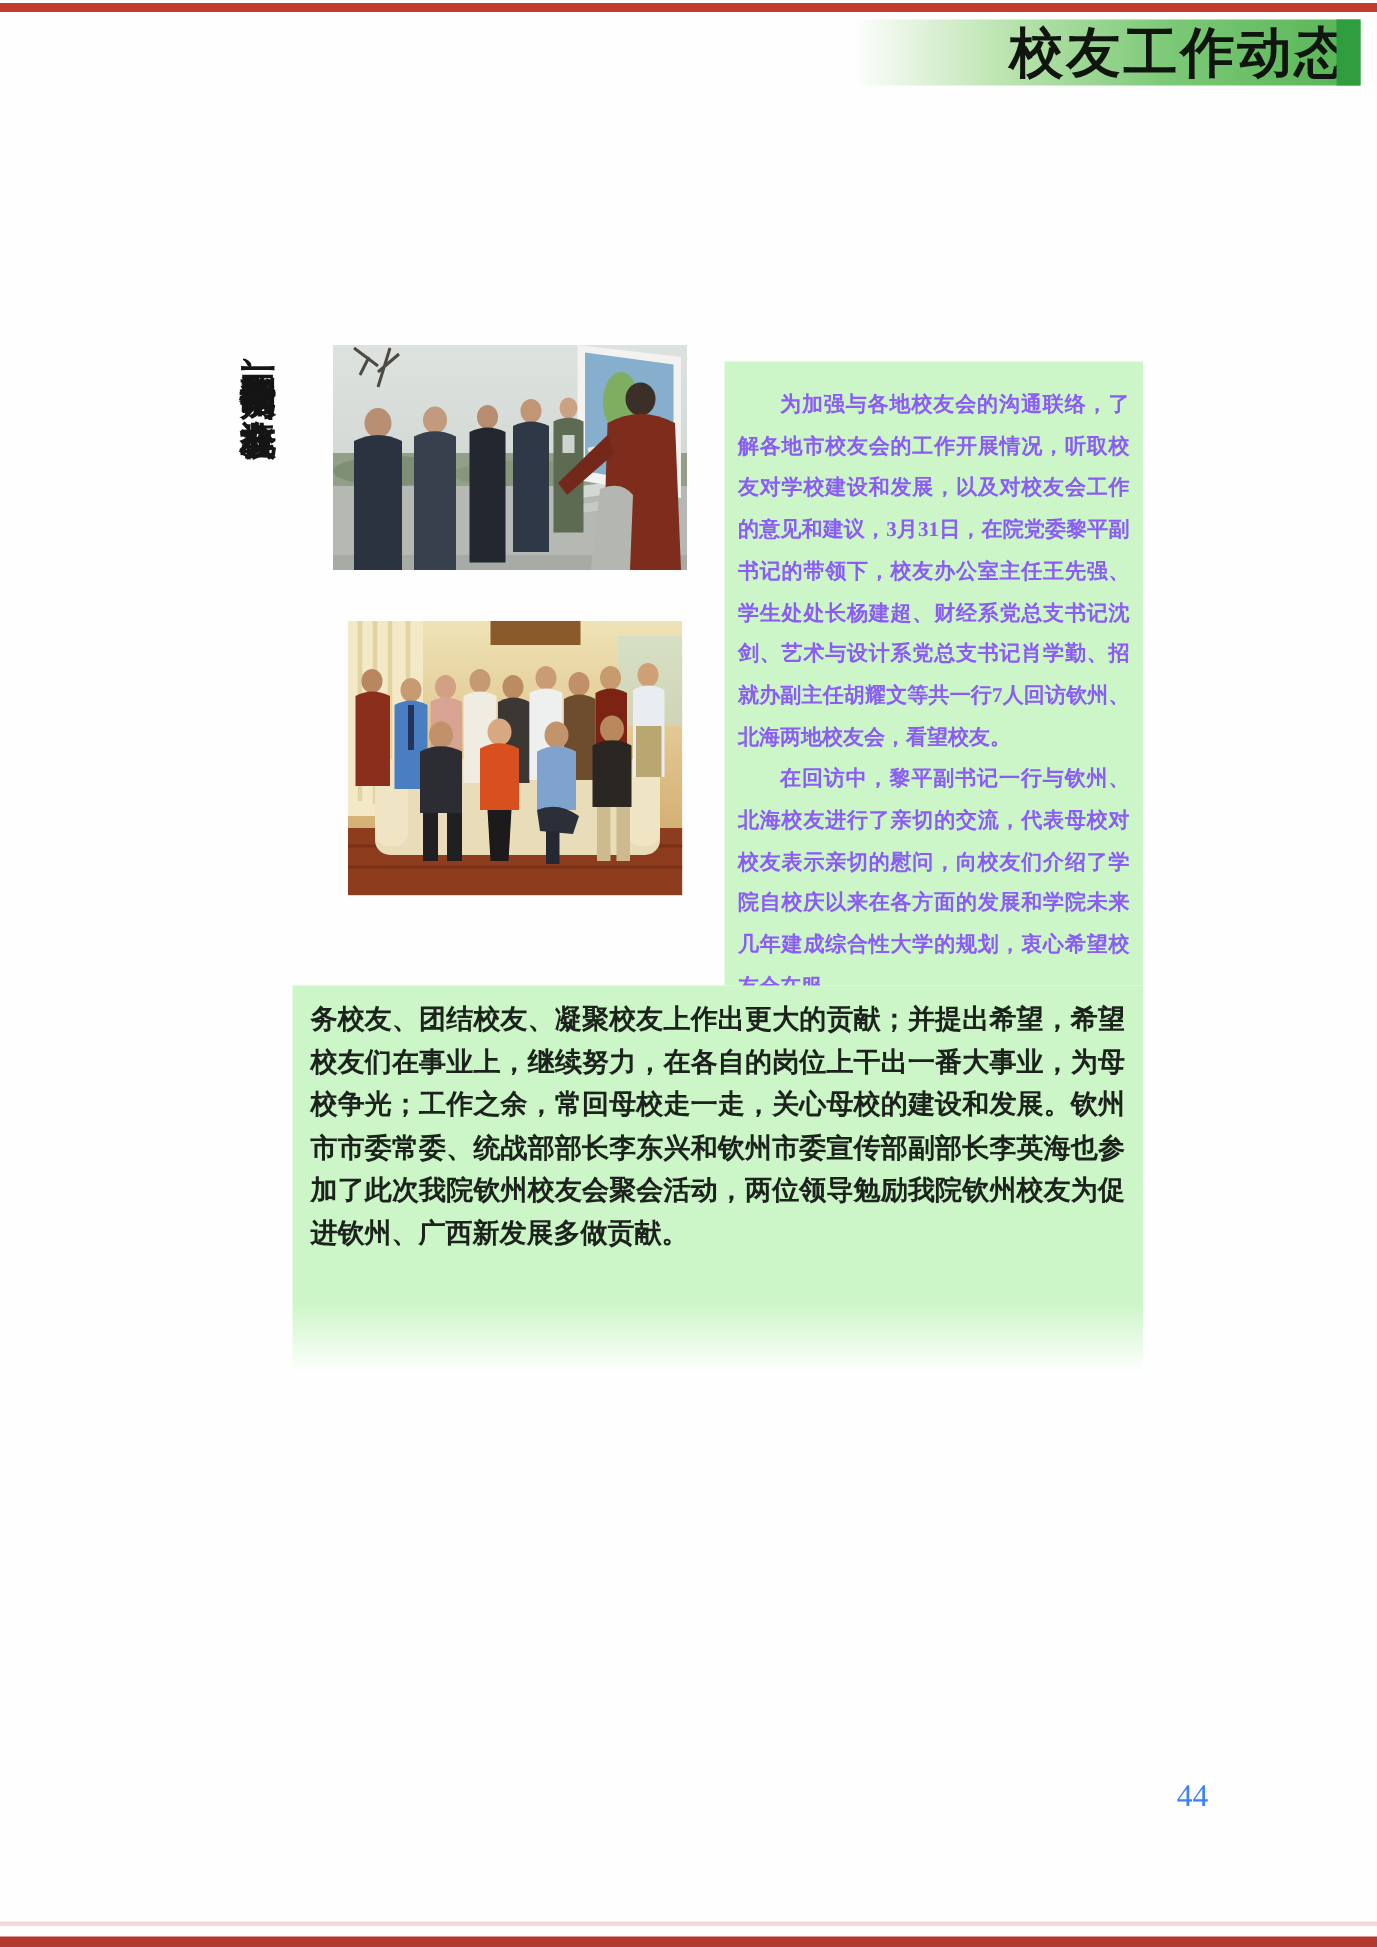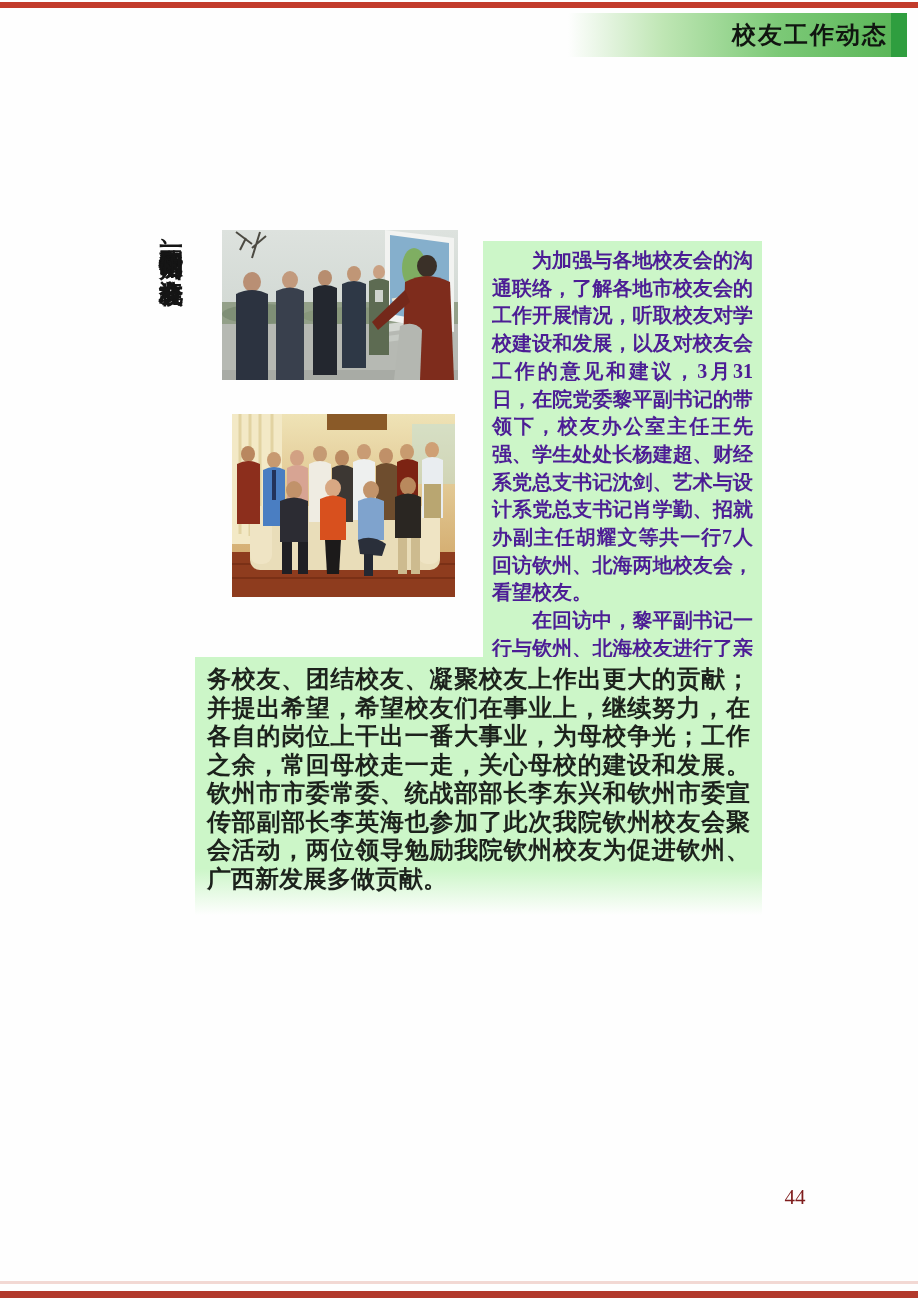--- a/index.html
+++ b/index.html
@@ -15,58 +15,58 @@
   .rule-bottom{position:absolute;left:0;top:1291px;width:100%;height:7px;background:#b2392c;}
   
   .banner{
     position:absolute;left:568px;top:13px;width:339px;height:44px;
     background:linear-gradient(to right, rgba(255,255,255,0) 0%, #bfe6b4 28%, #7cc977 62%, #57b455 100%);
     display:flex;align-items:center;justify-content:flex-end;
   }
   .banner-cap{position:absolute;left:891px;top:13px;width:16px;height:44px;background:#2f9e3f;}
   .banner-title{
     font-family:"Liberation Sans","DejaVu Sans",sans-serif;
-    font-weight:700;font-size:24px;color:#101510;letter-spacing:2px;
-    padding-right:19px;line-height:44px;white-space:nowrap;
+    font-weight:700;font-size:36px;color:#101510;letter-spacing:2px;
+    padding-right:6px;line-height:44px;white-space:nowrap;
   }
   
   .v-title{
     position:absolute;left:150px;top:231px;height:410px;width:42px;
     writing-mode:vertical-rl;text-orientation:upright;
     font-size:24px;font-weight:700;color:#151515;letter-spacing:0.5px;
     font-family:"Liberation Serif","DejaVu Serif",serif;line-height:42px;
   }
   
   .green-col{
     position:absolute;left:483px;top:241px;width:279px;height:416px;
     background:#ccf6c8;
   }
   .green-bottom{
     position:absolute;left:195px;top:657px;width:567px;height:258px;
     background:linear-gradient(to bottom,#ccf6c8 0%, #ccf6c8 82%, rgba(204,246,200,0) 100%);
   }
   .green-col .txt{
-    padding:6px 9px 0 9px;font-size:20px;line-height:27.7px;color:#4c1d95;
+    padding:16px 9px 0 9px;font-size:14px;line-height:27.7px;color:#8b5cf6;
     font-weight:600;text-align:justify;
   }
   .green-bottom .txt{
-    padding:8px 12px 0 12px;font-size:24px;line-height:28.5px;color:#1c221c;
+    padding:8px 12px 0 12px;font-size:18px;line-height:28.5px;color:#1c221c;
     font-weight:600;text-align:justify;
   }
   p.indent{margin:0;text-indent:2em;}
   p.noindent{margin:0;text-indent:0;}
   
   .photo{position:absolute;overflow:hidden;}
   .photo1{left:222px;top:230px;width:236px;height:150px;}
   .photo2{left:232px;top:414px;width:223px;height:183px;}
   .photo svg{display:block;}
   
   .page-num{
     position:absolute;left:775px;top:1185px;width:40px;text-align:center;
-    font-size:21px;color:#7f1d1d;font-family:"Liberation Serif",serif;
+    font-size:21px;color:#3b82f6;font-family:"Liberation Serif",serif;
   }
 </style>
 </head>
 <body>
 
 <div class="page">
 
   <div class="rule-top"></div>
 
   <div class="banner">

